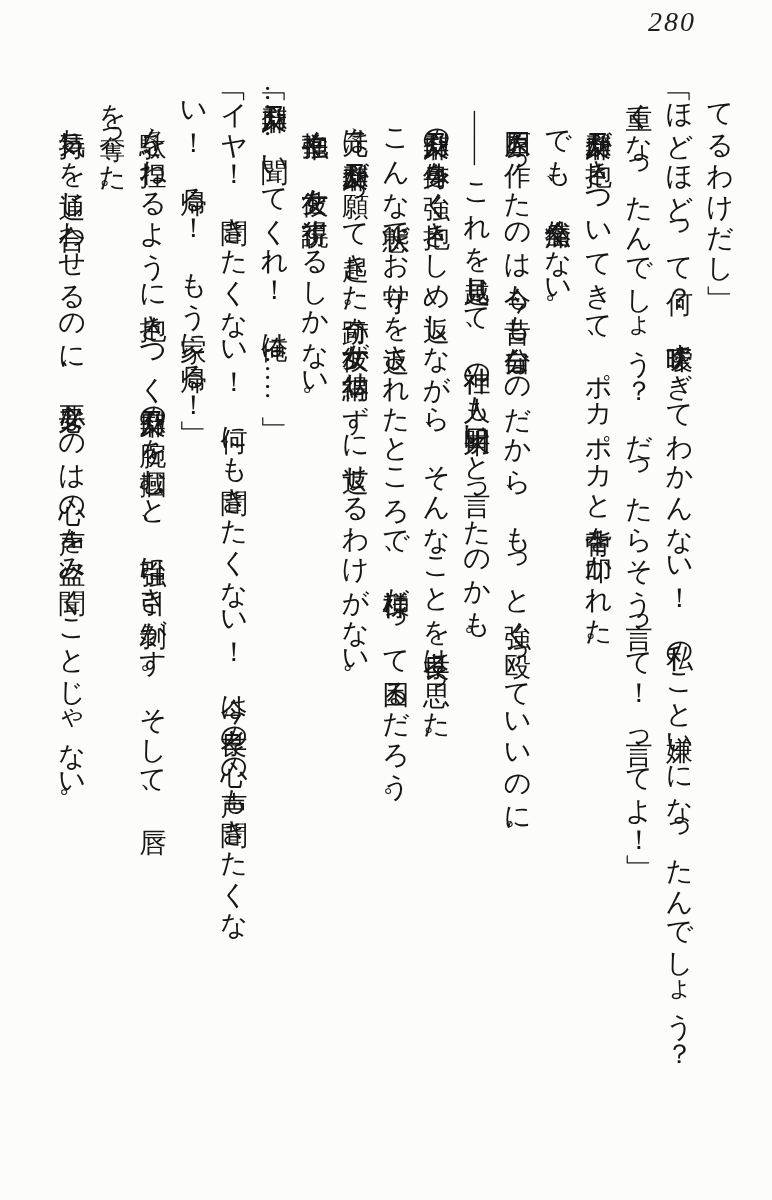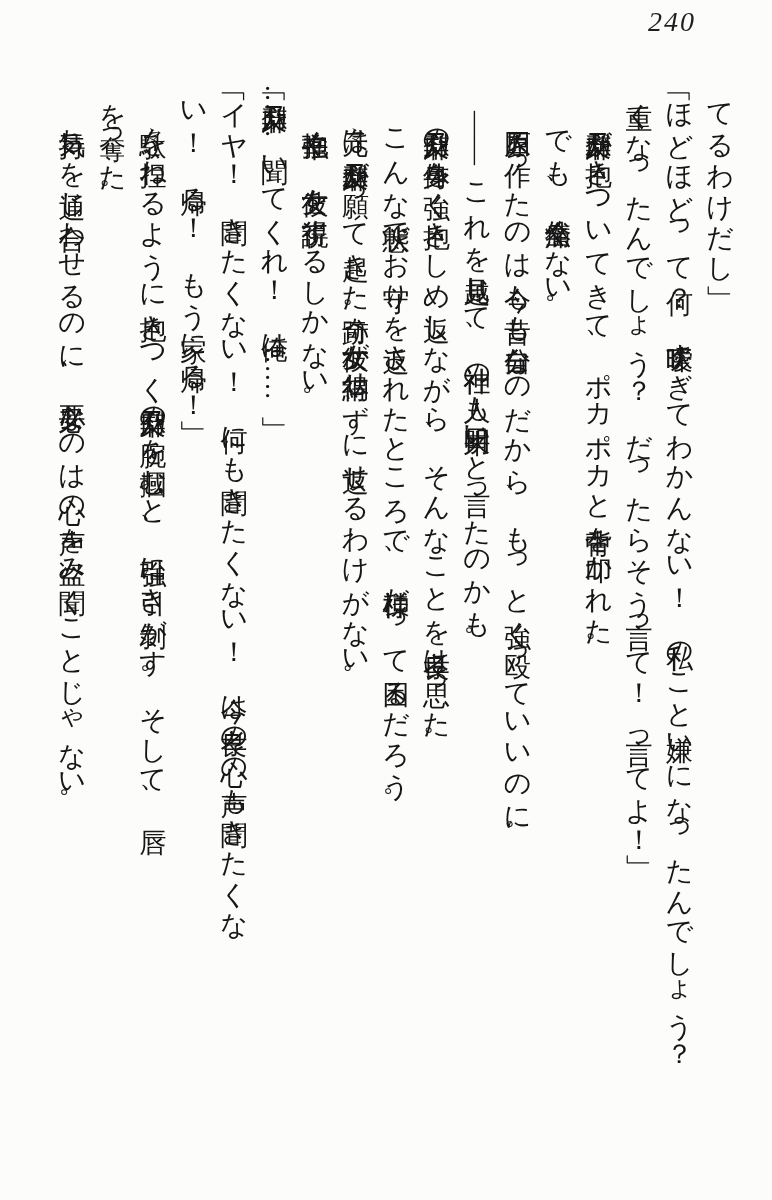--- a/index.html
+++ b/index.html
@@ -44,21 +44,21 @@
   }
   .text-line.indent {
     text-indent: 27px; 
   }
 </style>
 </head>
 <body>
 
 <div class="scan-page">
 
-  <div class="page-number">240</div>
+  <div class="page-number">280</div>
 
   <div class="text-block">
     <p class="text-line">てるわけだし」</p>
     <p class="text-line">「ほどほどって何？　曖昧すぎてわかんない！　私のこと嫌いになったんでしょう？</p>
     <p class="text-line">重くなったんでしょう？　だったらそう言って！　言ってよ！」</p>
     <p class="text-line indent">麻梨乃が抱きついてきて、ポカポカと背中を叩かれた。</p>
     <p class="text-line indent">でも、全然痛くない。</p>
     <p class="text-line indent">原因を作ったのは今も昔も自分なのだから、もっと強く殴っていいのに。</p>
     <p class="text-line indent">――これを見越して、神社の人も明日来いと言ったのかも。</p>
     <p class="text-line indent">麻梨乃の身体を強く抱きしめ返しながら、そんなことを良孝は思った。</p>

